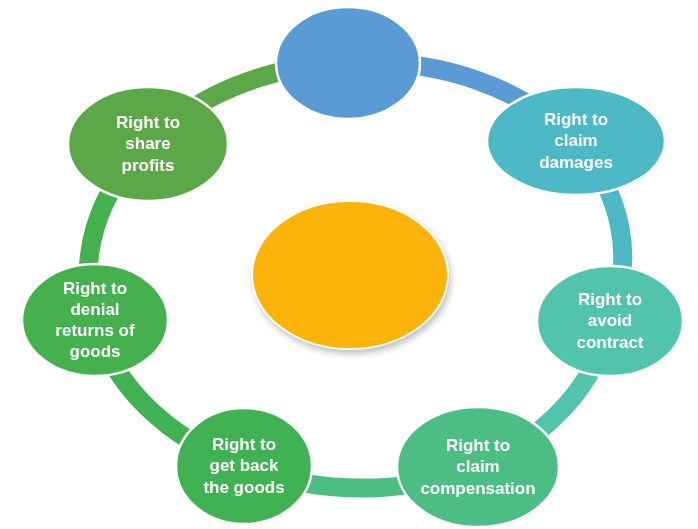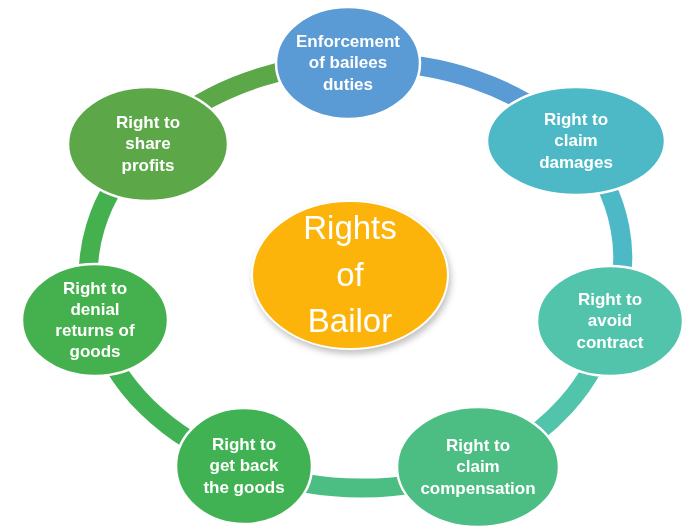--- a/index.html
+++ b/index.html
@@ -68,40 +68,34 @@
     <ellipse class="node-ellipse" cx="576" cy="141" rx="89" ry="54" fill="#4DB9C7"></ellipse>
     <ellipse class="node-ellipse" cx="610" cy="321" rx="73" ry="55" fill="#52C4AC"></ellipse>
     <ellipse class="node-ellipse" cx="478" cy="467" rx="81" ry="60" fill="#4DBE83"></ellipse>
     <ellipse class="node-ellipse" cx="244" cy="466" rx="68" ry="58" fill="#41B253"></ellipse>
     <ellipse class="node-ellipse" cx="95" cy="320" rx="73" ry="56" fill="#44B14E"></ellipse>
     <ellipse class="node-ellipse" cx="148" cy="144" rx="80" ry="57" fill="#5CA849"></ellipse>
 
     <ellipse class="center-ellipse" cx="350" cy="275" rx="98" ry="74" fill="#FCB40B"></ellipse>
   </svg>
 
-  <div class="node-label" style="left:276px; top:7px;   width:144px; height:112px;">Enforcement
-of bailees
-duties</div>
   <div class="node-label" style="left:487px; top:87px;  width:178px; height:108px;">Right to
 claim
 damages</div>
   <div class="node-label" style="left:537px; top:267px; width:146px; height:108px;">Right to
 avoid
 contract</div>
   <div class="node-label" style="left:398px; top:409px; width:160px; height:116px;">Right to
 claim
 compensation</div>
   <div class="node-label" style="left:178px; top:409px; width:132px; height:114px;">Right to
 get back
 the goods</div>
   <div class="node-label" style="left:22px;  top:264px; width:146px; height:112px;">Right to
 denial
 returns of
 goods</div>
   <div class="node-label" style="left:68px;  top:87px;  width:160px; height:114px;">Right to
 share
 profits</div>
 
-  <div class="node-label center-label" style="left:252px; top:201px; width:196px; height:148px;">Rights
-of
-Bailor</div>
 
 </div>
 
 </body></html>

